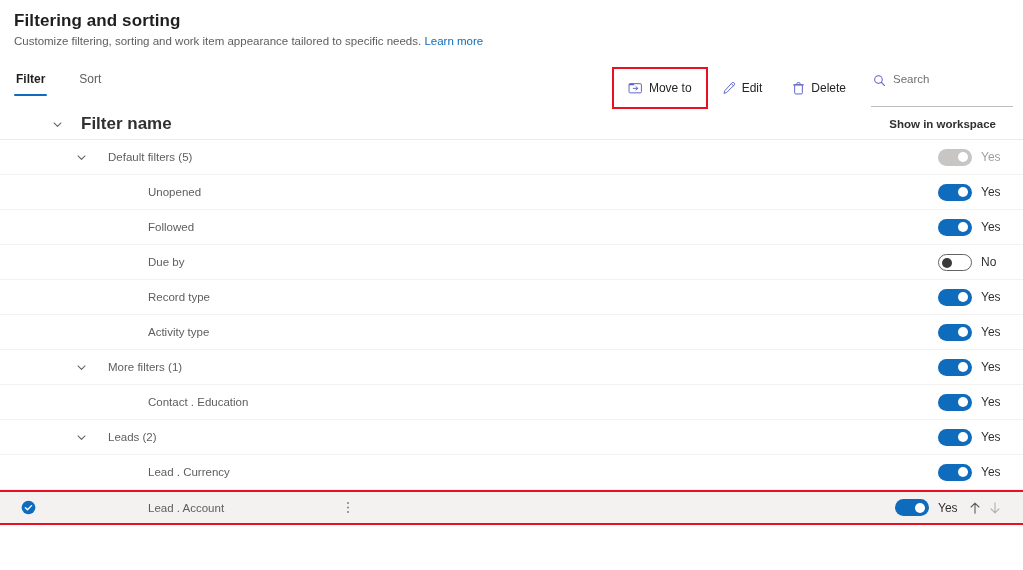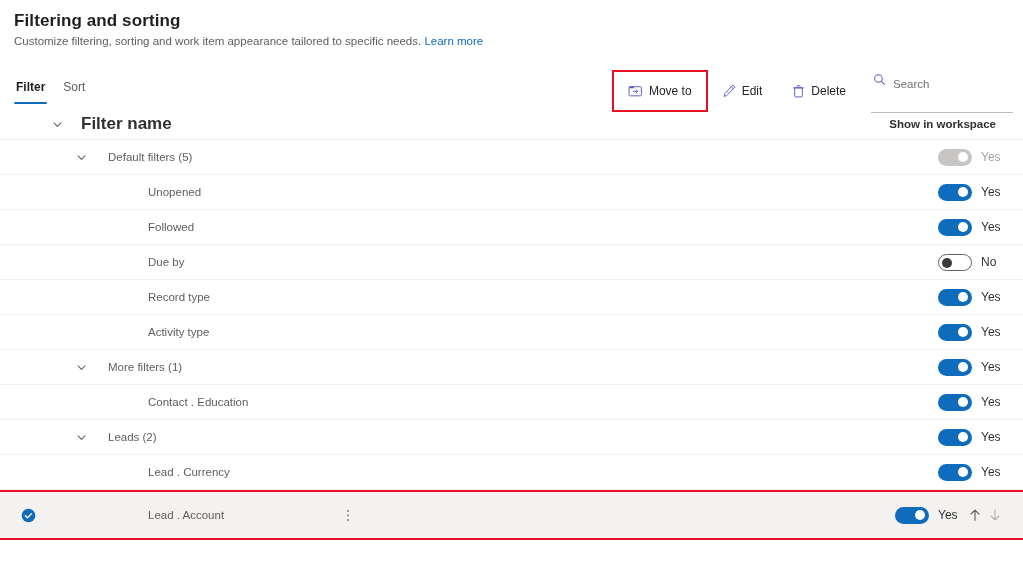--- a/index.html
+++ b/index.html
@@ -19,21 +19,21 @@
     font-size: 17px; font-weight: 600; color: #201f1e;
     letter-spacing: .1px; line-height: 22px;
   }
   .hdr-sub {
     margin-top: 1px; font-size: 11.5px; color: #605e5c; line-height: 16px;
   }
   .hdr-sub .lnk { color: #0f6cbd; cursor: pointer; }
 
   
   .bar { position: relative; height: 38px; margin-top: 18px; }
-  .tabs { position: absolute; left: 14px; top: 8px; display: flex; gap: 14px; }
+  .tabs { position: absolute; left: 14px; top: 0; display: flex; gap: 30px; }
   .tab {
     font-size: 12px; color: #605e5c; padding: 4px 2px 9px 2px;
     cursor: pointer; position: relative; line-height: 16px;
   }
   .tab.active { color: #201f1e; font-weight: 600; }
   .tab.active::after {
     content: ""; position: absolute; left: 0; right: 0; bottom: 0;
     height: 2px; background: #0f6cbd; border-radius: 2px;
   }
 
@@ -46,23 +46,23 @@
     padding: 5px 9px; font-size: 12px; color: #242424;
     cursor: pointer; white-space: nowrap; background: transparent;
     border: none; line-height: 16px; height: 28px;
   }
   .cmd svg { display: block; }
 
   .cmd-wrap { position: relative; padding: 6px; }
   .cmd-wrap.hl { outline: 2.5px solid #e81123; outline-offset: -1px; }
 
   .search {
-    display: flex; align-items: flex-end; gap: 7px;
+    display: flex; align-items: flex-start; gap: 7px;
     width: 142px; margin-left: 10px; margin-right: 10px;
-    border-bottom: 1px solid #bdbdbd; padding: 4px 2px 22px 2px;
+    border-bottom: 1px solid #bdbdbd; padding: 4px 2px 15px 2px;
   }
   .search input {
     border: none; outline: none; font-size: 11.5px; color: #242424;
     font-family: "Liberation Sans", sans-serif;
     background: transparent; width: 100%; padding: 0;
   }
   .search input::placeholder { color: #707070; }
 
   
   .tbl { margin-top: 4px; }
@@ -81,21 +81,21 @@
   }
 
   .row {
     display: flex; align-items: center; height: 35px;
     border-bottom: 1px solid #f3f2f1; position: relative;
   }
   .row.sel {
     background: #f3f2f1;
     border-top: 2.5px solid #e81123;
     border-bottom: 2.5px solid #e81123;
-    height: 50px;
+    height: 35px;
   }
   .row-chev { position: absolute; left: 76px; display: flex; align-items: center; }
   .row-check { position: absolute; left: 21px; display: flex; align-items: center; }
   .row-label {
     position: absolute; font-size: 11.5px; color: #605e5c; line-height: 16px;
   }
   .row-label.lvl1 { left: 108px; margin-left: 40px; }
   .row-label.lvl0 { left: 108px; }
   .row-ellipsis {
     position: absolute; left: 346px; display: flex; align-items: center;

